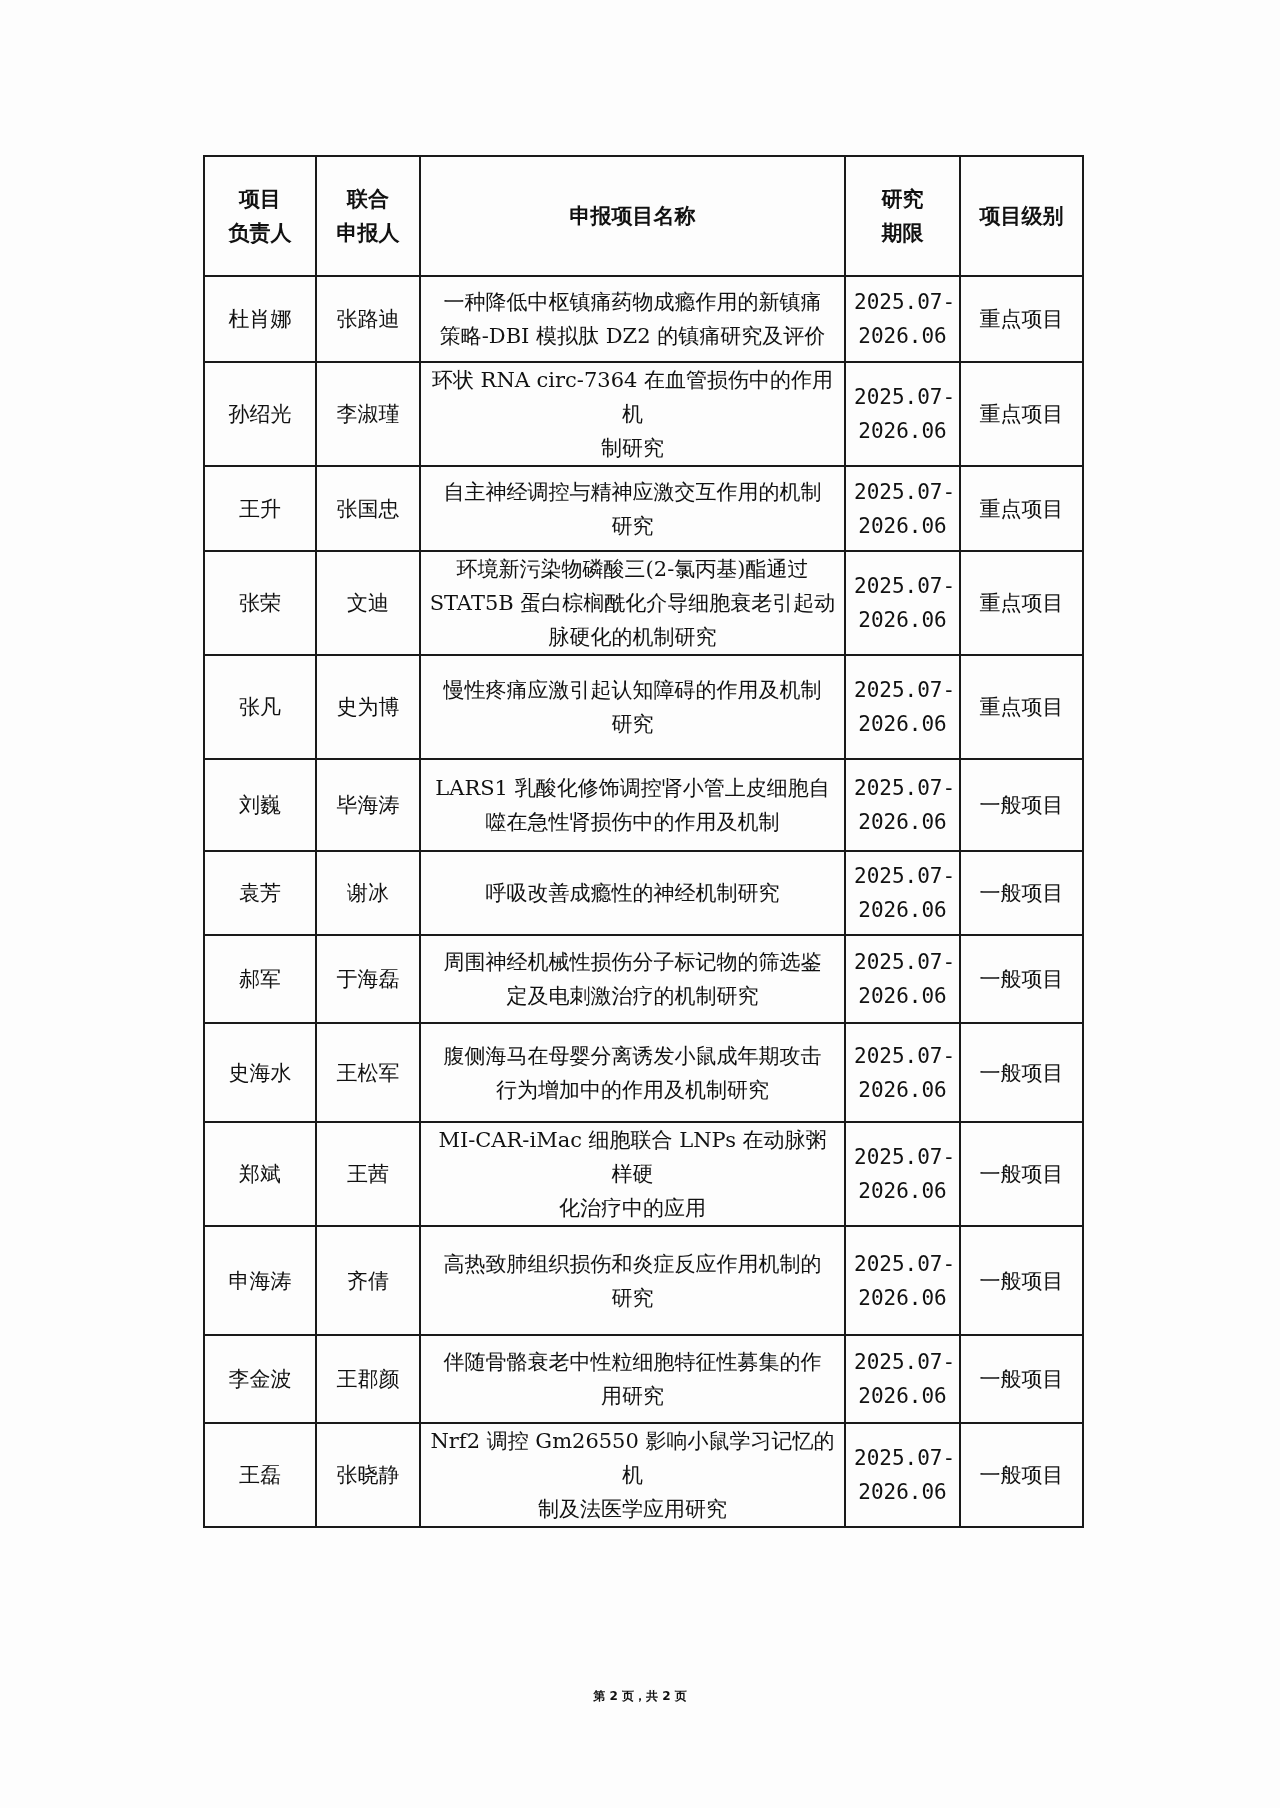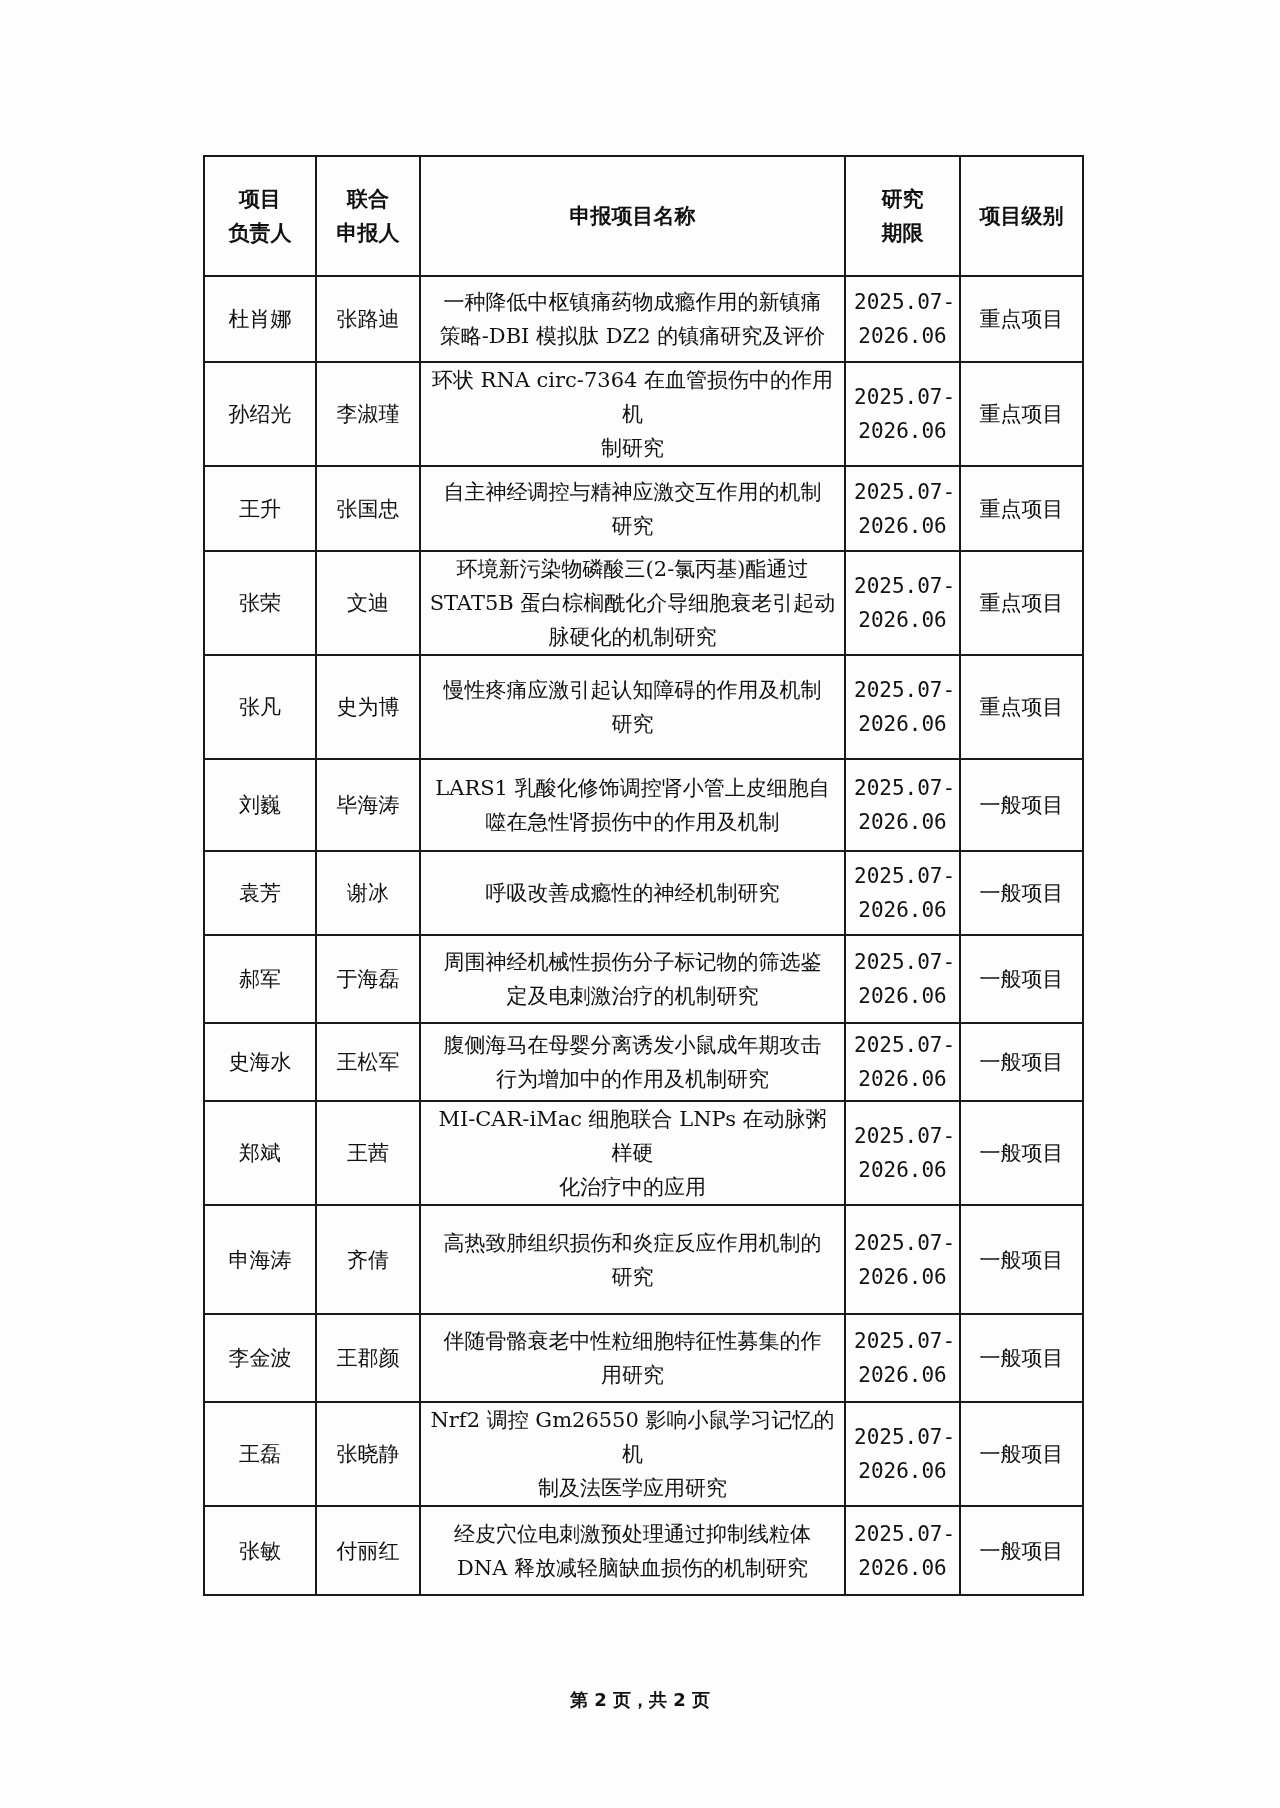--- a/index.html
+++ b/index.html
@@ -16,21 +16,21 @@
   table.grid td, table.grid th {
     border: 2px solid #1a1a1a; text-align: center; vertical-align: middle;
     padding: 0 8px; font-weight: normal; font-size: 21px; line-height: 34px;
   }
   table.grid th { font-weight: bold; font-size: 21px; line-height: 34px; font-family: "DejaVu Sans", "Liberation Sans", sans-serif; }
   .c1 { width: 112px; } .c2 { width: 104px; } .c3 { width: 425px; } .c4 { width: 115px; } .c5 { width: 123px; }
   .title-cell { font-size: 20px; line-height: 34px; padding: 0 12px; }
   .period { font-family: "DejaVu Sans Mono", "Liberation Mono", monospace; font-size: 20px; line-height: 34px; }
   .footer {
     position: absolute; left: 0; width: 1280px; top: 1688px; text-align: center;
-    font-family: "DejaVu Sans", "Liberation Sans", sans-serif; font-weight: bold; font-size: 18px; color: #111;
+    font-family: "DejaVu Sans", "Liberation Sans", sans-serif; font-weight: bold; font-size: 12px; color: #111;
   }
 </style>
 </head>
 <body>
 
 <div class="page">
   <table class="grid">
     <colgroup>
       <col class="c1">
         <col class="c2">
@@ -154,21 +154,21 @@
           <td class="title-cell">
             <div>周围神经机械性损伤分子标记物的筛选鉴</div>
             <div>定及电刺激治疗的机制研究</div>
           </td>
           <td class="period">
             <div>2025.07-</div>
             <div>2026.06</div>
           </td>
           <td>一般项目</td>
         </tr>
-        <tr style="height: 78px;">
+        <tr style="height: 99px;">
           <td>史海水</td>
           <td>王松军</td>
           <td class="title-cell">
             <div>腹侧海马在母婴分离诱发小鼠成年期攻击</div>
             <div>行为增加中的作用及机制研究</div>
           </td>
           <td class="period">
             <div>2025.07-</div>
             <div>2026.06</div>
           </td>
@@ -212,33 +212,20 @@
             <div>2026.06</div>
           </td>
           <td>一般项目</td>
         </tr>
         <tr style="height: 87px;">
           <td>王磊</td>
           <td>张晓静</td>
           <td class="title-cell">
             <div>Nrf2 调控 Gm26550 影响小鼠学习记忆的机</div>
             <div>制及法医学应用研究</div>
-          </td>
-          <td class="period">
-            <div>2025.07-</div>
-            <div>2026.06</div>
-          </td>
-          <td>一般项目</td>
-        </tr>
-        <tr style="height: 89px;">
-          <td>张敏</td>
-          <td>付丽红</td>
-          <td class="title-cell">
-            <div>经皮穴位电刺激预处理通过抑制线粒体</div>
-            <div>DNA 释放减轻脑缺血损伤的机制研究</div>
           </td>
           <td class="period">
             <div>2025.07-</div>
             <div>2026.06</div>
           </td>
           <td>一般项目</td>
         </tr>
       </tbody>
   </table>
 

